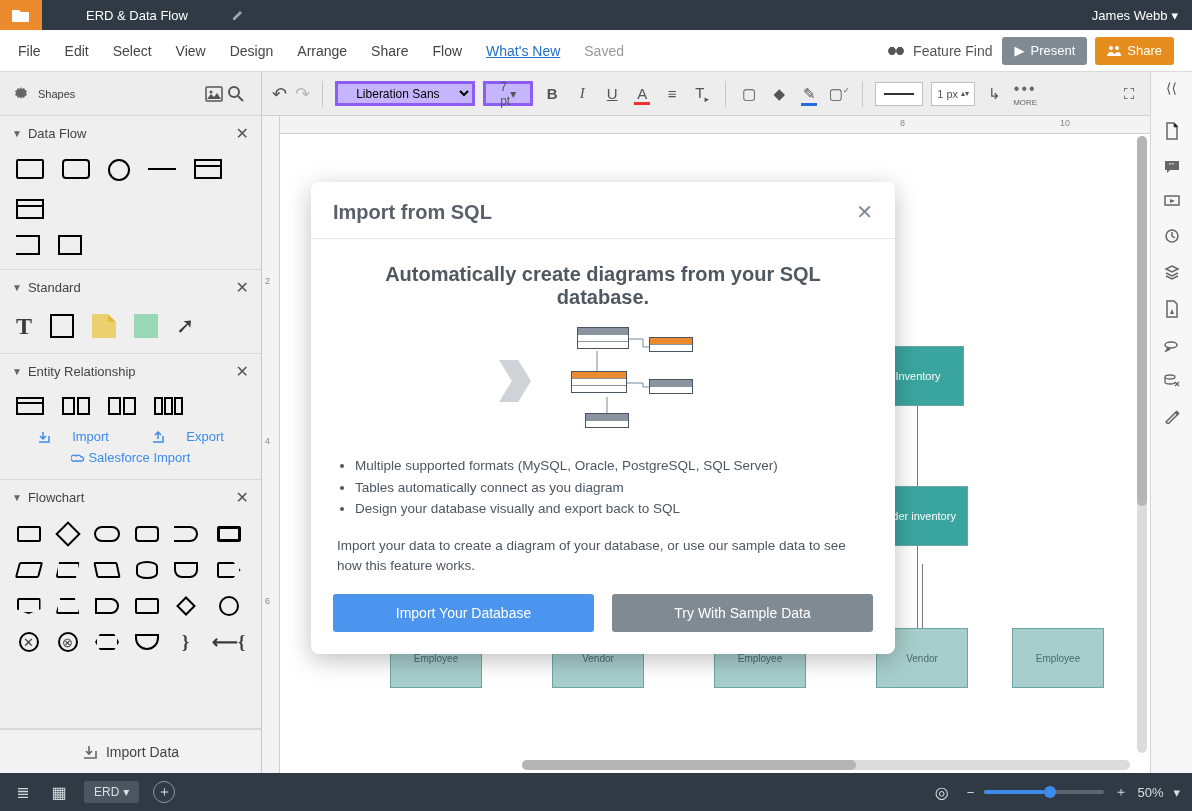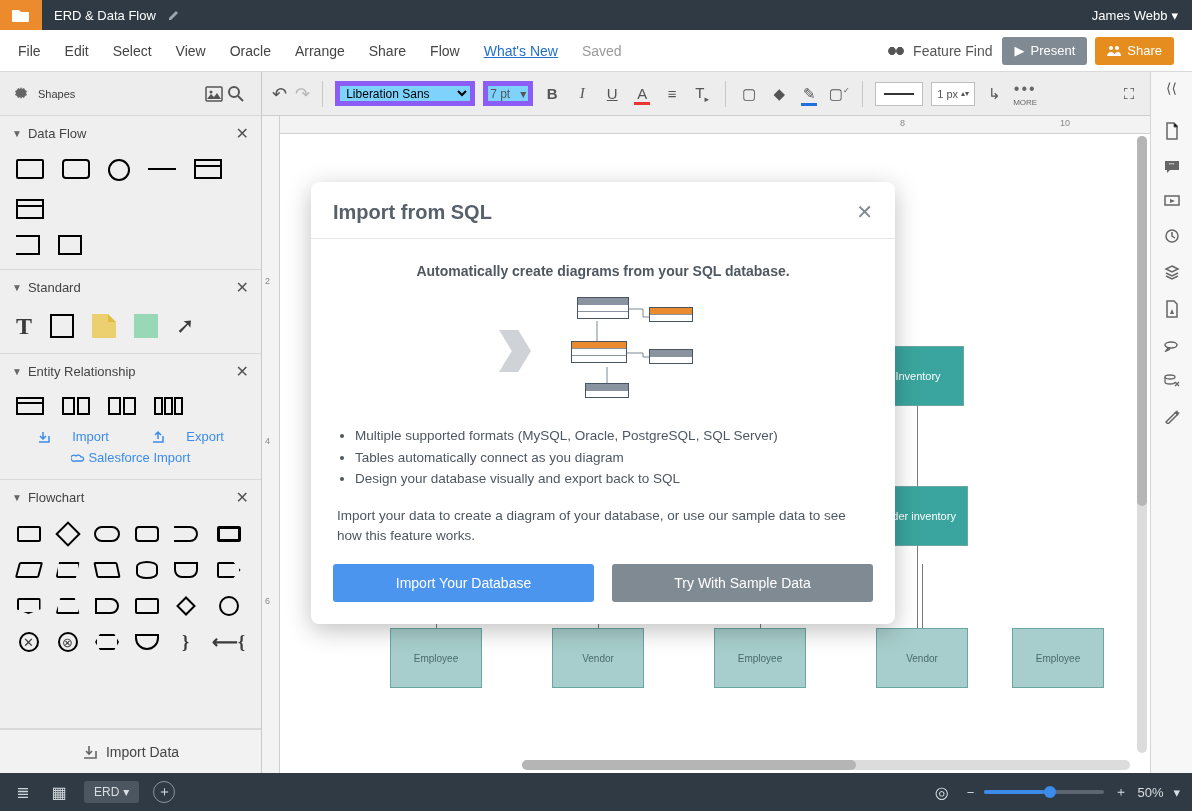--- a/index.html
+++ b/index.html
@@ -21,21 +21,21 @@
     --modal-grey-btn:#808a93;
     --side-bg:#fafafa;
     --toolbar-bg:#ededed;
     font-family: "Segoe UI", "Helvetica Neue", Arial, sans-serif;
     color:var(--text);
   }
   html,body{margin:0;padding:0;width:1192px;height:811px;overflow:hidden;background:#fff;}
   *{box-sizing:border-box;}
 
   
-  .topbar{background:var(--dark-bg);height:30px;display:flex;align-items:center;color:#fff;font-size:13px;}
+  .topbar{background:var(--dark-bg);height:30px;display:flex;align-items:center;color:#fff;font-size:13px;gap:32px;}
   .topbar .folder{background:var(--orange);width:42px;height:30px;display:flex;align-items:center;justify-content:center;}
   .topbar .title{padding:0 12px;}
   .topbar .pencil{opacity:.7}
   .topbar .spacer{flex:1}
   .topbar .user{padding:0 14px;display:flex;align-items:center;gap:4px}
 
   
   .menubar{height:42px;background:#fff;border-bottom:1px solid var(--panel-border);display:flex;align-items:center;padding:0 18px;font-size:14px;color:#444;position:relative;z-index:2}
   .menubar .m{padding:0 12px 0 0;margin-right:12px;cursor:default}
   .menubar .whats{color:var(--link);text-decoration:underline}
@@ -90,21 +90,21 @@
   .fc-grid{display:grid;grid-template-columns:repeat(6, 1fr);gap:14px 14px}
   .fc-grid>span{display:flex;align-items:center;justify-content:center;height:22px}
   .import-data{border-top:1px solid var(--panel-border);height:44px;display:flex;align-items:center;justify-content:center;gap:8px;font-size:14px;background:#f2f2f2;color:#444;margin-top:auto}
 
   
   .center{flex:1;position:relative;display:flex;flex-direction:column;min-width:0}
   .toolbar{height:44px;background:var(--toolbar-bg);border-bottom:1px solid #cfcfcf;display:flex;align-items:center;padding:0 10px;gap:8px;color:#555;font-size:13px}
   .toolbar .sep{width:1px;height:26px;background:#c7c7c7;margin:0 4px}
   .toolbar .undo, .toolbar .redo{font-size:18px}
   .toolbar .redo{opacity:.35}
-  .toolbar select, .toolbar .pt{height:25px;border:5px solid #8b5cf6;background:#7dd3fc;font-size:12px;padding:0 2px}
+  .toolbar select, .toolbar .pt{height:25px;border:3px solid #8b5cf6;background:#c4b5fd;font-size:12px;padding:0 14px}
   .toolbar .fontname{width:140px}
   .toolbar .pt{width:50px;display:inline-flex;align-items:center;justify-content:space-between}
   .tb-ic{width:22px;text-align:center;font-size:15px}
   .tb-underA{position:relative;display:inline-block;width:16px;text-align:center}
   .tb-underA:after{content:"";position:absolute;left:0;right:0;bottom:-3px;height:3px;background:#e33}
   .tb-underPen{position:relative;display:inline-block;width:16px;text-align:center}
   .tb-underPen:after{content:"";position:absolute;left:0;right:0;bottom:-3px;height:3px;background:#1e6fe0}
   .linesel{width:48px;height:24px;border:1px solid #bfbfbf;background:#fff;display:inline-flex;align-items:center;justify-content:center}
   .linesel:before{content:"";width:30px;border-top:2px solid #333}
   .px{width:44px;height:24px;border:1px solid #bfbfbf;background:#fff;display:inline-flex;align-items:center;justify-content:center;font-size:11px}
@@ -141,21 +141,21 @@
   .zoom .track:before{content:"";position:absolute;left:0;width:50%;top:0;bottom:0;background:#3b8cea;border-radius:2px}
   .zoom .thumb{position:absolute;left:50%;top:-4px;width:12px;height:12px;background:#3b8cea;border-radius:50%}
 
   
   .backdrop{position:absolute;inset:0;background:rgba(0,0,0,0);z-index:5;pointer-events:none}
   .modal{position:absolute;left:311px;top:110px;width:584px;background:#fff;border-radius:8px;box-shadow:0 6px 24px rgba(0,0,0,.25);z-index:10}
   .modal .m-head{display:flex;align-items:center;padding:18px 22px 14px;border-bottom:1px solid #e6e6e6}
   .modal .m-title{font-size:20px;font-weight:700;color:#586069}
   .modal .m-close{margin-left:auto;color:#808a93;font-size:20px}
   .modal .m-body{padding:18px 26px}
-  .modal .m-sub{text-align:center;font-size:14px;font-weight:600;color:#4f5860;margin:6px 0 18px}
+  .modal .m-sub{text-align:center;font-size:20px;font-weight:600;color:#4f5860;margin:6px 0 18px}
   .modal .illus{display:flex;align-items:center;justify-content:center;gap:26px;margin-bottom:20px}
   .db-cyl{width:90px;height:76px;position:relative}
   .db-cyl .top{width:90px;height:24px;background:#545d69;border-radius:50%/50%;position:absolute;top:0}
   .db-cyl .body{position:absolute;top:12px;left:0;right:0;height:66px;background:#545d69;border-radius:0 0 45px 45px/0 0 14px 14px}
   .db-cyl .stripe{position:absolute;left:0;right:0;height:6px;background:#6b7481;border-radius:50%/50%}
   .db-cyl .badge{position:absolute;right:-8px;bottom:6px;background:var(--orange);color:#fff;font-weight:700;font-size:13px;padding:4px 10px;border-radius:3px}
   .chevron{width:32px;height:42px;background:#cfd3d8;clip-path:polygon(0 0,60% 0,100% 50%,60% 100%,0 100%,40% 50%)}
   .mini-erd{position:relative;width:150px;height:108px}
   .mini-erd .t{position:absolute;border:1px solid #4a5562}
   .mini-erd .t .h{height:6px;background:#eb8b2d}
@@ -189,21 +189,21 @@
     <span>James Webb</span>
     <span>▾</span>
   </div>
 </div>
 
 <div class="menubar">
   <span class="m">File</span>
   <span class="m">Edit</span>
   <span class="m">Select</span>
   <span class="m">View</span>
-  <span class="m">Oracle</span>
+  <span class="m">Design</span>
   <span class="m">Arrange</span>
   <span class="m">Share</span>
   <span class="m">Flow</span>
   <span class="m whats">What's New</span>
   <span class="m saved">Saved</span>
   <div class="spacer"></div>
   <div class="ff">
     <svg width="18" height="12" viewBox="0 0 18 12">
         <path fill="#555" d="M3 2h4v2H3zM11 2h4v2h-4zM1 6a4 4 0 1 1 0 .1zM9 6a4 4 0 1 1 0 .1z"></path>
       </svg>

